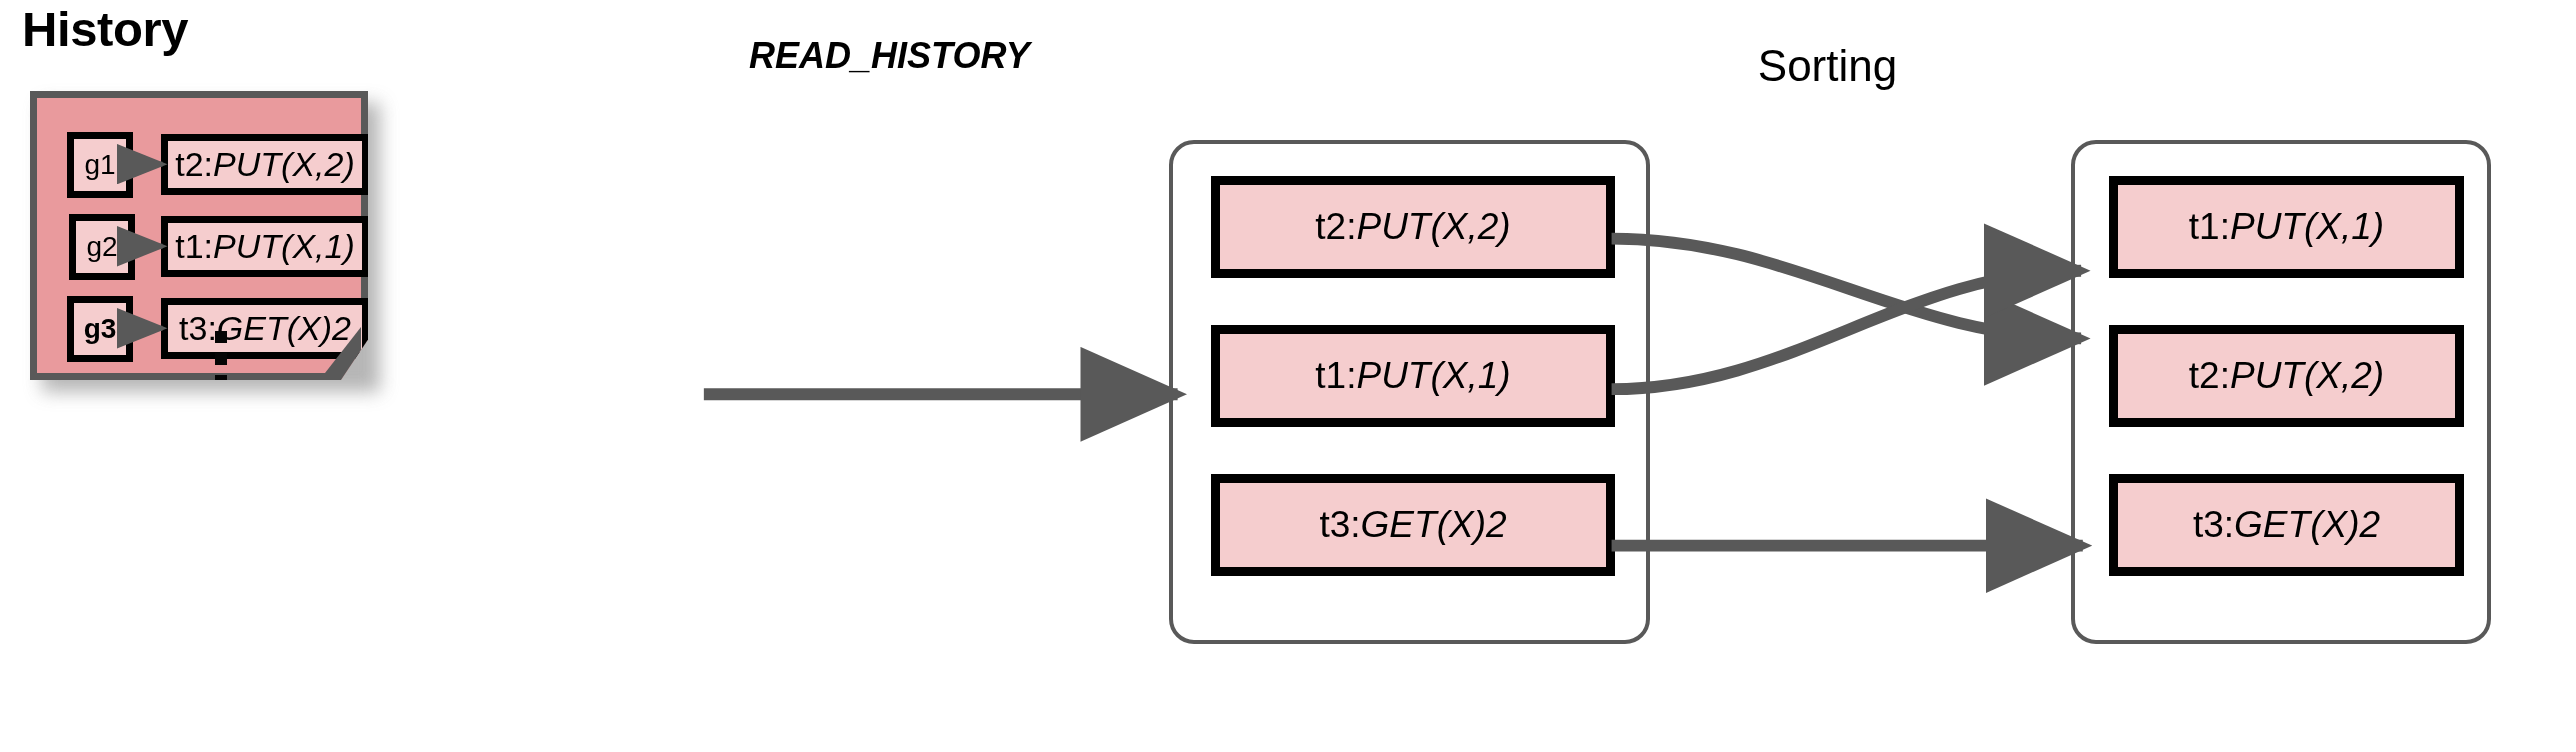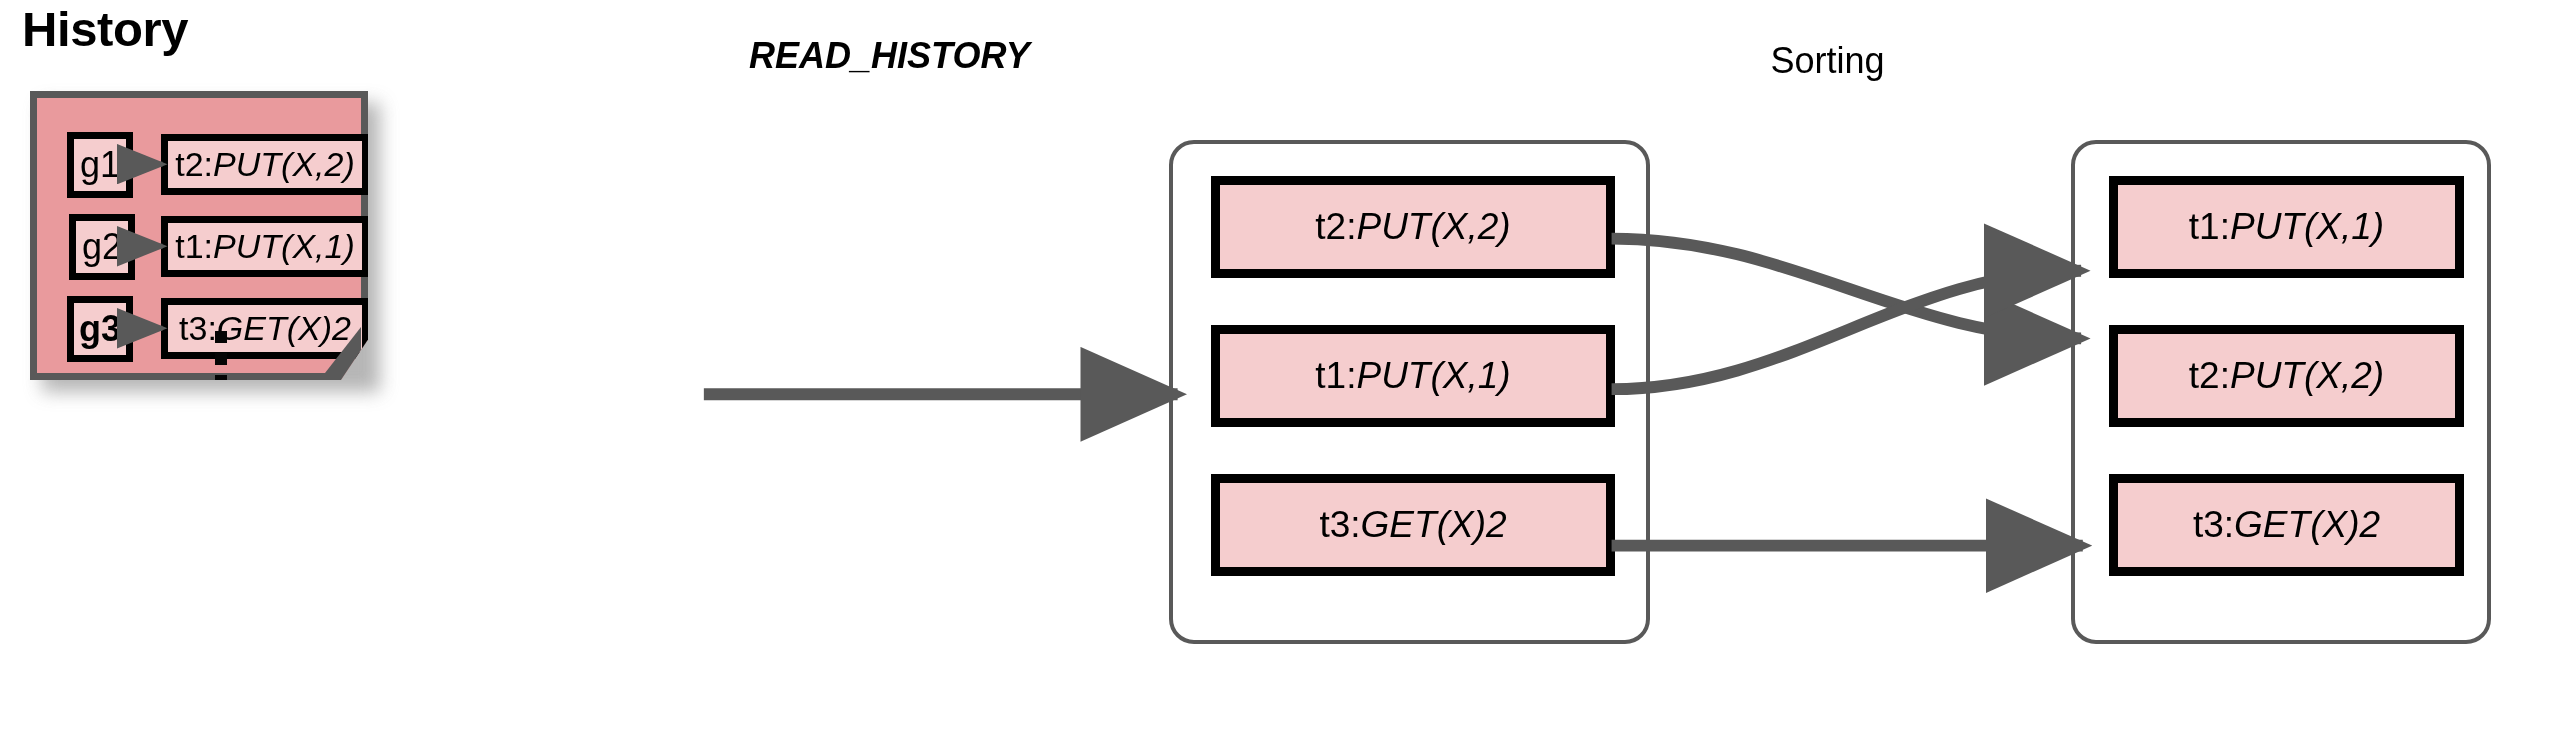--- a/index.html
+++ b/index.html
@@ -75,21 +75,21 @@
   .g-box {
     position: absolute;
     width: 66px;
     height: 66px;
     background: #f5cdce;
     border: 7.6px solid #000000;
     box-sizing: border-box;
     display: flex;
     align-items: center;
     justify-content: center;
-    font-size: 36px;
+    font-size: 28px;
     color: #000000;
     font-style: normal;
   }
   .t-box-hist {
     position: absolute;
     width: 208px;
     height: 61px;
     background: #f5cdce;
     border: 7.6px solid #000000;
     box-sizing: border-box;
@@ -203,21 +203,21 @@
       </div>
 
       <div class="history-fold"></div>
     </div>
   </div>
 
   <div class="edge-label italic" style="left:749px; top:36px; width:254px; font-size:36px; font-weight:bold;">
     <div>READ_HISTORY</div>
   </div>
 
-  <div class="edge-label upright" style="left:1709px; top:41px; width:237px; font-size:36px;">
+  <div class="edge-label upright" style="left:1709px; top:41px; width:237px; font-size:44px;">
     <span>Sorting</span>
   </div>
 
   <div class="round-panel" style="left:1169px; top:140px; width:481px; height:504px;">
     <div class="t-box" style="left:38px; top:32px; width:404px; height:102px;">
       <span class="pfx">t2:</span>
         <span class="op">PUT(X,2)</span>
     </div>
     <div class="t-box" style="left:38px; top:181px; width:404px; height:102px;">
       <span class="pfx">t1:</span>

